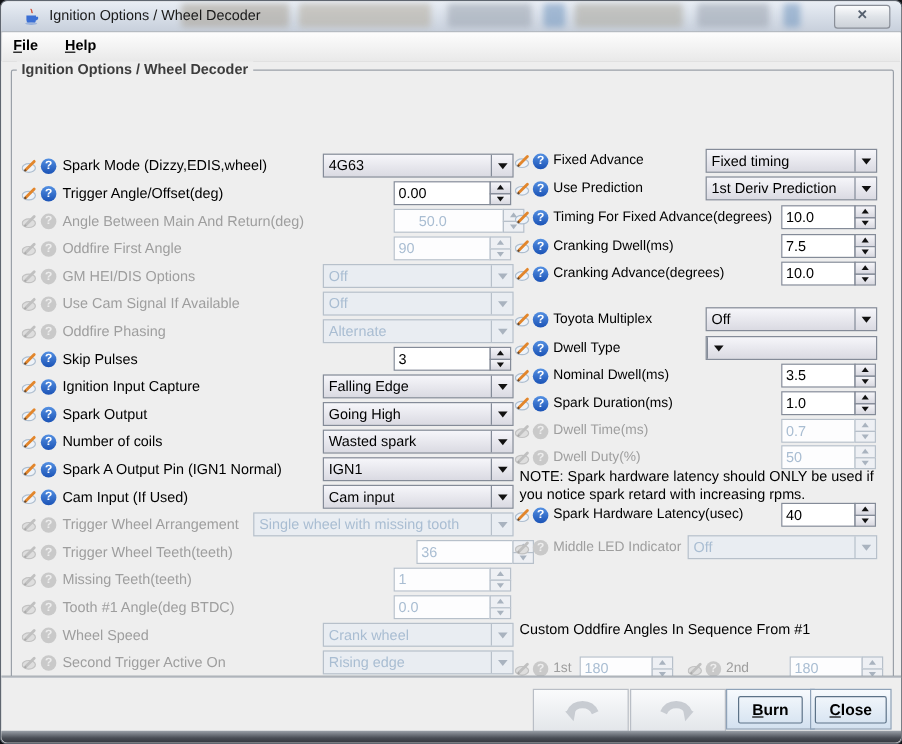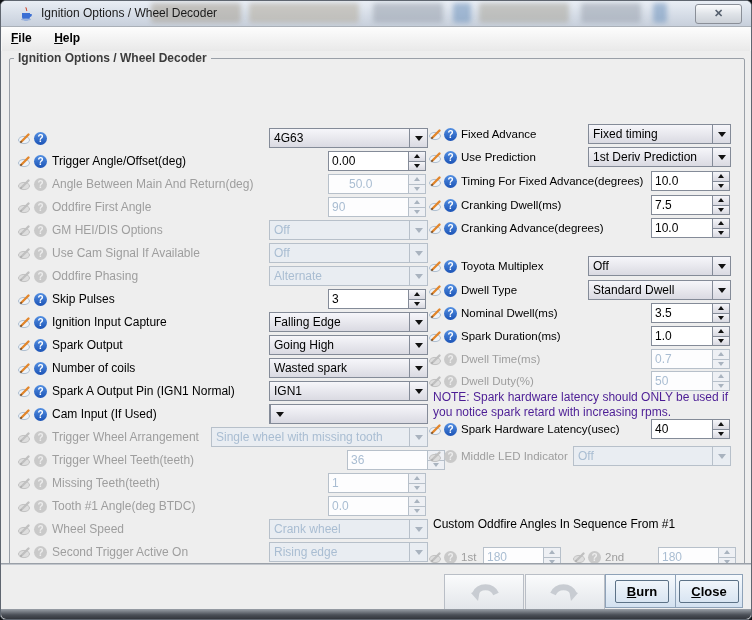--- a/index.html
+++ b/index.html
@@ -45,21 +45,21 @@
   .row.off .carw i{border-top-color:#a9b3bf;}
   .row.off .sval{color:#a9bdd2;border-color:#b7c0ca;background:#fdfdfe;}
   .row.off .sbtn{background:#eef0f4;border-color:#b7c0ca;}
   .row.off .sbtn.up i{border-bottom-color:#a9b3bf;}
   .row.off .sbtn.dn i{border-top-color:#a9b3bf;}
   .row.off .icon-help{background:#c9c9c9;color:#ededed;}
   .row.off .pc-cloud{fill:#dedede;stroke:#c2c2c2;}
   .row.off .pc-body{stroke:#c0c0c0;}
   .row.off .pc-tip{stroke:#ababab;}
   
-  #note{position:absolute;left:432px;top:339px;width:308px;font-size:12px;line-height:15px;color:#4c1d95;}
+  #note{position:absolute;left:432px;top:339px;width:308px;font-size:12px;line-height:15px;color:#000000;}
   #oddfire-header{position:absolute;left:432px;top:466px;font-size:12px;color:#000;white-space:nowrap;}
   
   #footer{position:absolute;left:0;right:0;bottom:10px;height:44px;background:#eeeeee;border-top:1px solid #c2c6cc;box-shadow:0 -1px 0 #9aa0a8;}
   .tool-btn{position:absolute;top:9px;width:78px;height:34px;background:linear-gradient(#fafbfc,#e3e6ea);border:1px solid #b9bec6;display:flex;align-items:center;justify-content:center;}
   .btn-metal{position:absolute;top:9px;height:34px;background:linear-gradient(#f7fafd,#d3e1f0);border:1px solid #8ea2b8;display:flex;align-items:center;justify-content:center;box-sizing:border-box;}
   .btn-inner{border:1px solid #5c7287;border-radius:2px;padding:3px 11px;font-size:13px;font-weight:bold;color:#000;white-space:nowrap;}
   .btn-inner u{text-decoration:underline;}
   #bottomstrip{position:absolute;left:0;right:0;bottom:0;height:10px;background:linear-gradient(180deg,#9aa0a8,#4a4e56 60%,#33363d);border-radius:0 0 5px 5px;}
 </style>
 </head>
@@ -97,20 +97,21 @@
       <div id="groupbox"></div>
       <span id="group-title">Ignition Options / Wheel Decoder</span>
       <div id="rows-host">
   <div class="row" style="top: 77px;">
     <svg class="icon-pencil" viewBox="0 0 14 13" style="left: 17px;">
       <ellipse class="pc-cloud" cx="6" cy="8" rx="5.5" ry="3.6" fill="#eef3f9" stroke="#aebecf"></ellipse>
       <line class="pc-body" x1="3.5" y1="9.5" x2="10.5" y2="2.5" stroke="#e2862c" stroke-width="2.4" stroke-linecap="round"></line>
       <line class="pc-tip" x1="2.4" y1="10.6" x2="3.6" y2="9.4" stroke="#6b4a2b" stroke-width="1.6"></line>
     </svg>
     <span class="icon-help" style="left: 33px;">?</span>
+    <span class="row-label" style="left: 51px;">Spark Mode (Dizzy,EDIS,wheel)</span>
     <span class="combo" style="left: 268px; width: 159px;">
       <span class="cval">4G63</span>
       <span class="carw">
                 <i></i>
               </span>
     </span>
 
   </div>
 
   <div class="row" style="top: 100px;">
@@ -138,21 +139,21 @@
   <div class="row off" style="top: 123px;">
     <svg class="icon-pencil" viewBox="0 0 14 13" style="left: 17px;">
       <ellipse class="pc-cloud" cx="6" cy="8" rx="5.5" ry="3.6" fill="#eef3f9" stroke="#aebecf"></ellipse>
       <line class="pc-body" x1="3.5" y1="9.5" x2="10.5" y2="2.5" stroke="#e2862c" stroke-width="2.4" stroke-linecap="round"></line>
       <line class="pc-tip" x1="2.4" y1="10.6" x2="3.6" y2="9.4" stroke="#6b4a2b" stroke-width="1.6"></line>
     </svg>
     <span class="icon-help" style="left: 33px;">?</span>
     <span class="row-label" style="left: 51px;">Angle Between Main And Return(deg)</span>
 
     <span class="spinner" style="left: 327px;">
-      <span class="sval" style="width: 81px; padding-left: 20px;">50.0</span>
+      <span class="sval" style="width: 92px; padding-left: 20px;">50.0</span>
       <span class="sbtns" style="width: 18px;">
         <span class="sbtn up">
                   <i></i>
                 </span>
         <span class="sbtn dn">
                   <i></i>
                 </span>
       </span>
     </span>
   </div>
@@ -322,20 +323,21 @@
 
   <div class="row" style="top: 353px;">
     <svg class="icon-pencil" viewBox="0 0 14 13" style="left: 17px;">
       <ellipse class="pc-cloud" cx="6" cy="8" rx="5.5" ry="3.6" fill="#eef3f9" stroke="#aebecf"></ellipse>
       <line class="pc-body" x1="3.5" y1="9.5" x2="10.5" y2="2.5" stroke="#e2862c" stroke-width="2.4" stroke-linecap="round"></line>
       <line class="pc-tip" x1="2.4" y1="10.6" x2="3.6" y2="9.4" stroke="#6b4a2b" stroke-width="1.6"></line>
     </svg>
     <span class="icon-help" style="left: 33px;">?</span>
     <span class="row-label" style="left: 51px;">Cam Input (If Used)</span>
     <span class="combo" style="left: 268px; width: 159px;">
+      <span class="cval">Cam input</span>
       <span class="carw">
                 <i></i>
               </span>
     </span>
 
   </div>
 
   <div class="row off" style="top: 376px;">
     <svg class="icon-pencil" viewBox="0 0 14 13" style="left: 17px;">
       <ellipse class="pc-cloud" cx="6" cy="8" rx="5.5" ry="3.6" fill="#eef3f9" stroke="#aebecf"></ellipse>
@@ -606,21 +608,20 @@
 
   <div class="row" style="top: 229px;">
     <svg class="icon-pencil" viewBox="0 0 14 13" style="left: 428px;">
       <ellipse class="pc-cloud" cx="6" cy="8" rx="5.5" ry="3.6" fill="#eef3f9" stroke="#aebecf"></ellipse>
       <line class="pc-body" x1="3.5" y1="9.5" x2="10.5" y2="2.5" stroke="#e2862c" stroke-width="2.4" stroke-linecap="round"></line>
       <line class="pc-tip" x1="2.4" y1="10.6" x2="3.6" y2="9.4" stroke="#6b4a2b" stroke-width="1.6"></line>
     </svg>
     <span class="icon-help" style="left: 443px;">?</span>
     <span class="row-label rlab-sm" style="left: 460px;">Dwell Type</span>
     <span class="combo" style="left: 587px; width: 143px;">
-      <span class="cval">Standard Dwell</span>
       <span class="carw">
                 <i></i>
               </span>
     </span>
 
   </div>
 
   <div class="row" style="top: 252px;">
     <svg class="icon-pencil" viewBox="0 0 14 13" style="left: 428px;">
       <ellipse class="pc-cloud" cx="6" cy="8" rx="5.5" ry="3.6" fill="#eef3f9" stroke="#aebecf"></ellipse>

